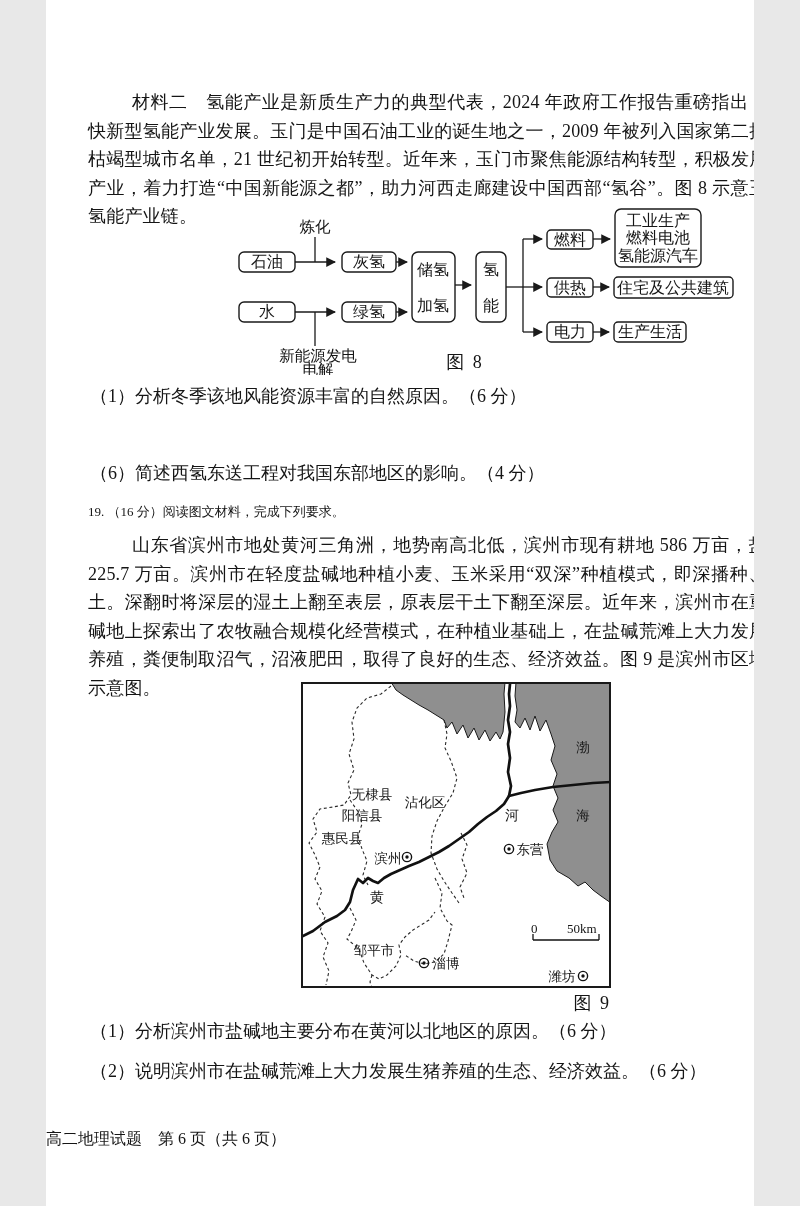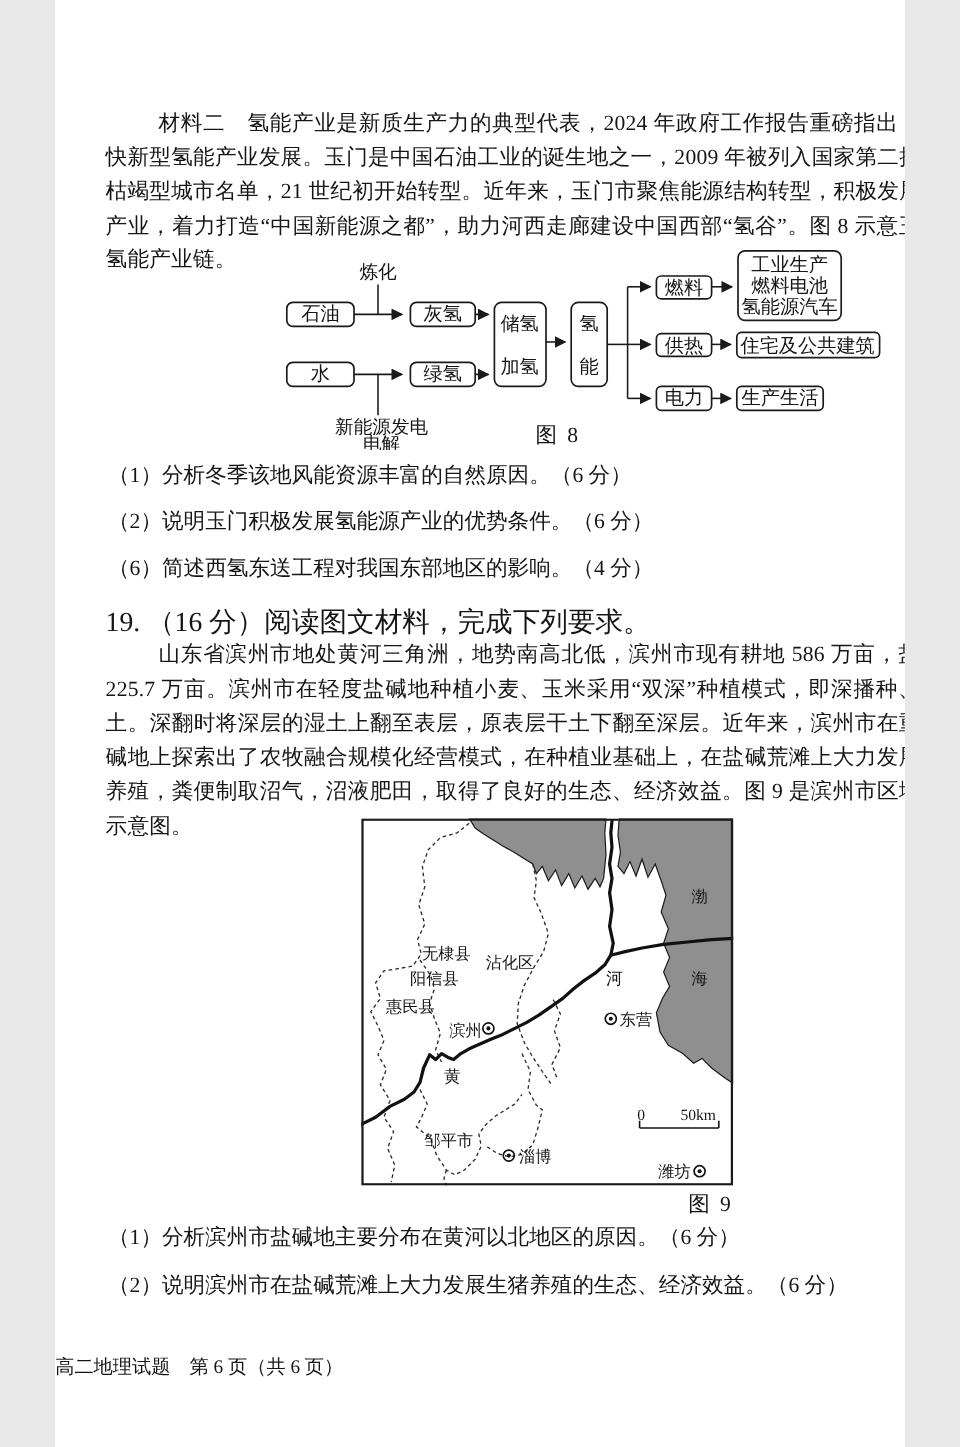--- a/index.html
+++ b/index.html
@@ -10,21 +10,21 @@
   }
   .para {
     position:absolute; left:42px; width:716px; margin:0;
     font-size:18px; line-height:28.5px; text-align:justify; text-indent:44px;
     letter-spacing:0.2px;
   }
   .qline {
     position:absolute; left:44px; margin:0; white-space:nowrap;
     font-size:18px;
   }
-  .heading { position:absolute; left:42px; margin:0; white-space:nowrap; font-size:23px; }
+  .heading { position:absolute; left:42px; margin:0; white-space:nowrap; font-size:13px; }
   .figwrap { position:absolute; }
   .figcap {
     position:absolute; margin:0; text-align:right; font-size:18px; letter-spacing:2px;
   }
   .footer {
     position:absolute; left:0; top:1129px; width:800px; margin:0;
     font-size:16px;
   }
   
   text { fill:#151515; font-family:"Liberation Serif","DejaVu Serif",serif; }
@@ -117,21 +117,20 @@
 
       <text class="f8lab" x="89" y="27">炼化</text>
       <text class="f8lab" x="92" y="156">新能源发电</text>
       <text class="f8lab" x="92" y="170">电解</text>
 
       <text x="239" y="163" style="font-size:18px; text-anchor:middle; letter-spacing:2px">图 8</text>
     </svg>
   </div>
 
   <p class="qline" style="top:384px">（1）分析冬季该地风能资源丰富的自然原因。（6 分）</p>
-  <p class="qline" style="top:422px">（2）说明玉门积极发展氢能源产业的优势条件。（6 分）</p>
   <p class="qline" style="top:461px">（6）简述西氢东送工程对我国东部地区的影响。（4 分）</p>
 
   <p class="heading" style="top:503px">19. （16 分）阅读图文材料，完成下列要求。</p>
   <p class="para" style="top:531px">山东省滨州市地处黄河三角洲，地势南高北低，滨州市现有耕地 586 万亩，盐碱地 225.7 万亩。滨州市在轻度盐碱地种植小麦、玉米采用“双深”种植模式，即深播种、深翻土。深翻时将深层的湿土上翻至表层，原表层干土下翻至深层。近年来，滨州市在重度盐碱地上探索出了农牧融合规模化经营模式，在种植业基础上，在盐碱荒滩上大力发展生猪养殖，粪便制取沼气，沼液肥田，取得了良好的生态、经济效益。图 9 是滨州市区域位置示意图。</p>
 
   <div class="figwrap" style="left:255px; top:682px; width:310px; height:306px">
     <svg width="310" height="306" viewBox="0 0 310 306">
 
       <polygon class="coast" points="90,0 95,8 102,13 110,18 118,23 127,28 135,33 143,38 146,46 151,40 156,52 162,43 167,56 173,46 178,58 184,48 189,59 195,50 199,57 202,50 204,30 203,12 204,0" fill="#8f8f8f"></polygon>
       <polygon class="coast" points="215,0 214,14 216,28 214,40 219,46 224,36 229,48 234,34 239,49 245,38 250,52 254,64 250,78 256,92 252,104 257,116 252,128 257,140 251,150 246,162 249,178 256,189 268,196 277,204 284,200 292,208 300,214 310,221 310,0" fill="#8f8f8f"></polygon>

